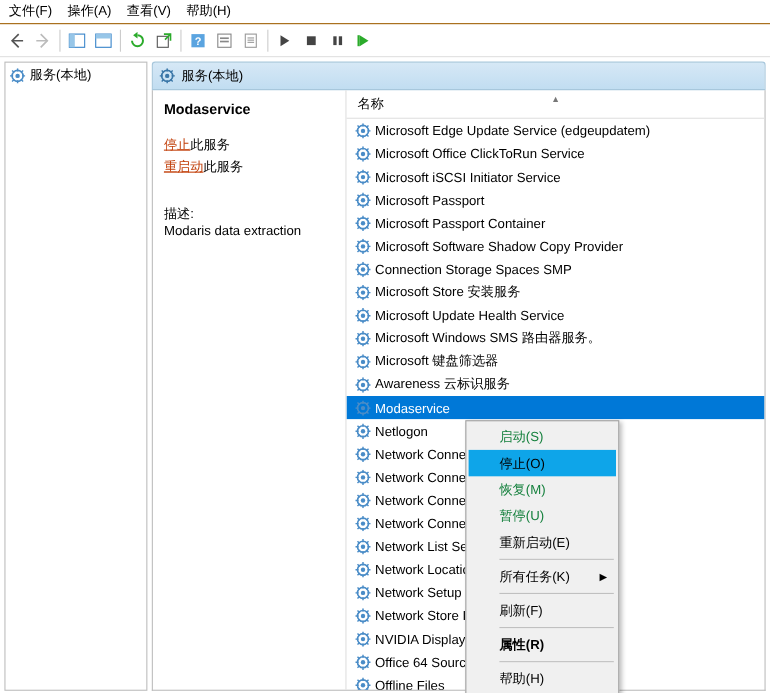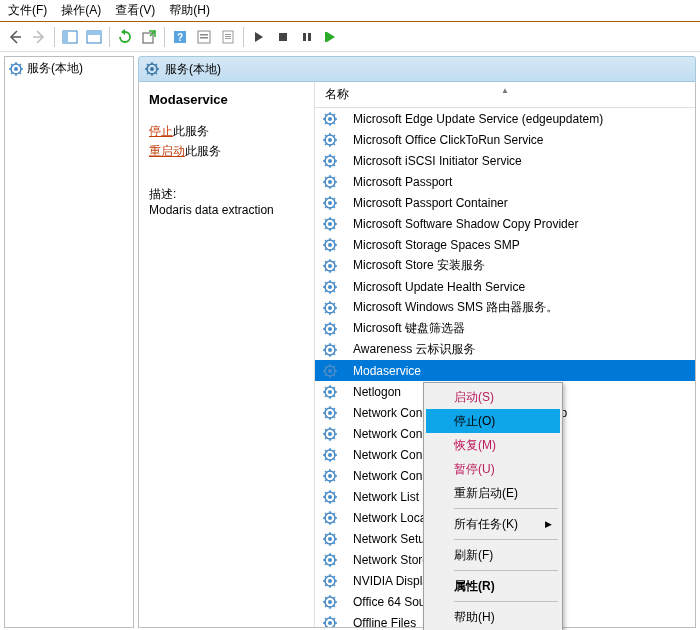--- a/index.html
+++ b/index.html
@@ -17,28 +17,28 @@
   .right-body { flex:1; display:flex; border:1px solid #bdbdbd; border-top:none; min-height:0;}
   .detail { width:176px; padding:10px 10px; border-right:1px solid #e0e0e0;}
   .detail b { font-size:13px; }
   .detail .links { margin-top:14px; line-height:1.7;}
   .detail .links a { color:#c2410c; text-decoration:underline; cursor:pointer;}
   .detail .desc-label { margin-top:24px;}
   .list { flex:1; display:flex; flex-direction:column; position:relative;}
   .list-header { height:26px; border-bottom:1px solid #e0e0e0; display:flex; align-items:center; padding-left:10px; font-weight:400; position:relative;}
   .sort-arrow { position:absolute; left:50%; top:4px; transform:translateX(-50%); font-size:8px; color:#777;}
   .list-body { flex:1; overflow:hidden;}
-  .svc-row { display:flex; align-items:center; gap:16px; height:21px; padding-left:8px; white-space:nowrap;}
+  .svc-row { display:flex; align-items:center; gap:4px; height:21px; padding-left:8px; white-space:nowrap;}
   .svc-row.selected { background:#0078d7; color:#fff;}
   .svc-row.selected svg path { fill:#fff;}
   .gear-icon { flex-shrink:0; display:inline-flex;}
   .ctx-menu { position:absolute; background:#f0f0f0; border:1px solid #a0a0a0; box-shadow:2px 2px 4px rgba(0,0,0,0.25); width:140px; padding:2px;}
   .ctx-item { height:24px; display:flex; align-items:center; padding-left:28px; position:relative;}
   .ctx-item.highlight { background:#0ea5e9;}
-  .ctx-item.disabled { color:#be185d;}
+  .ctx-item.disabled { color:#15803d;}
   .ctx-sep { height:1px; background:#c0c0c0; margin:3px 2px 3px 28px;}
   .ctx-item .sub-arrow { position:absolute; right:8px; font-size:9px;}
 </style>
 </head>
 <body>
 
 <div class="menubar">
   <span>文件(F)</span>
   <span>操作(A)</span>
   <span>查看(V)</span>
@@ -234,21 +234,21 @@
               <span>Microsoft Software Shadow Copy Provider</span>
             </div>
             <div class="svc-row">
               <span class="gear-icon">
                 <svg width="14" height="14">
                   <circle cx="7" cy="7" r="5" fill="none" stroke="#4a8cc7" stroke-width="1.5"></circle>
                   <circle cx="7" cy="7" r="2" fill="#4a8cc7"></circle>
                   <path d="M7 0 L7 3 M7 11 L7 14 M0 7 L3 7 M11 7 L14 7 M2 2 L4 4 M10 10 L12 12 M2 12 L4 10 M10 4 L12 2" stroke="#4a8cc7" stroke-width="1.3"></path>
                 </svg>
               </span>
-              <span>Microsoft Storage Spaces SMP</span>
+              <span>Connection Storage Spaces SMP</span>
             </div>
             <div class="svc-row">
               <span class="gear-icon">
                 <svg width="14" height="14">
                   <circle cx="7" cy="7" r="5" fill="none" stroke="#4a8cc7" stroke-width="1.5"></circle>
                   <circle cx="7" cy="7" r="2" fill="#4a8cc7"></circle>
                   <path d="M7 0 L7 3 M7 11 L7 14 M0 7 L3 7 M11 7 L14 7 M2 2 L4 4 M10 10 L12 12 M2 12 L4 10 M10 4 L12 2" stroke="#4a8cc7" stroke-width="1.3"></path>
                 </svg>
               </span>
               <span>Microsoft Store 安装服务</span>

